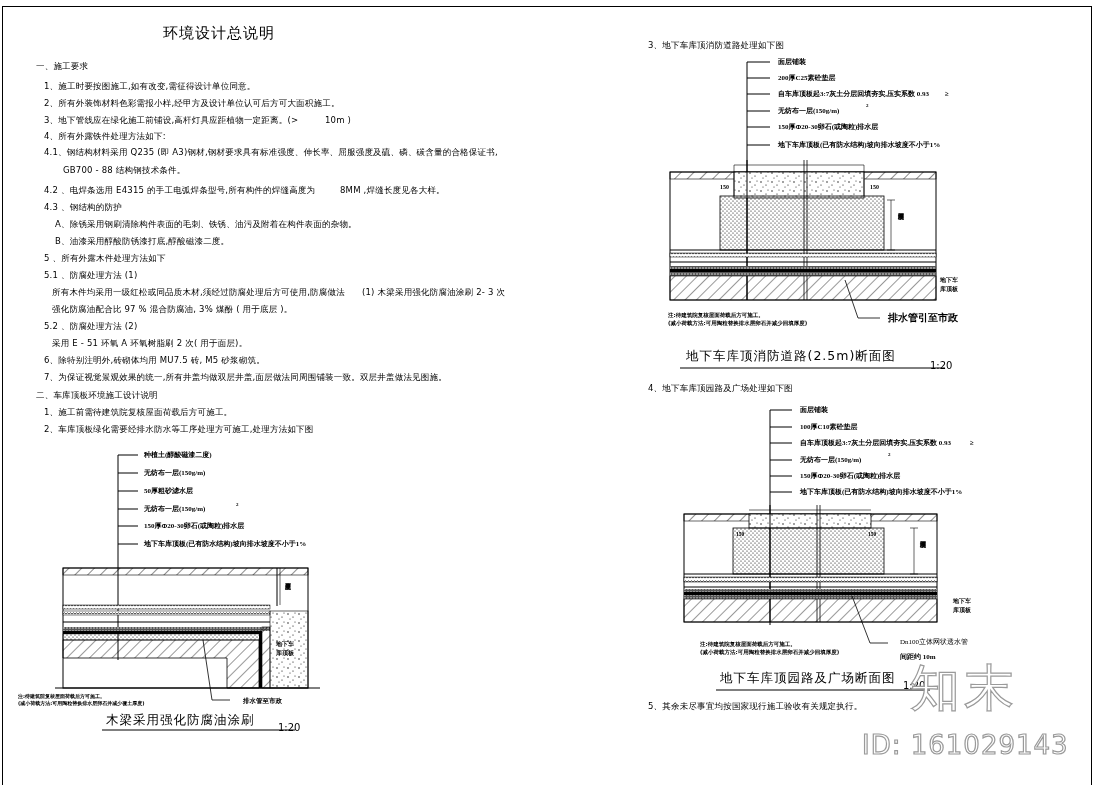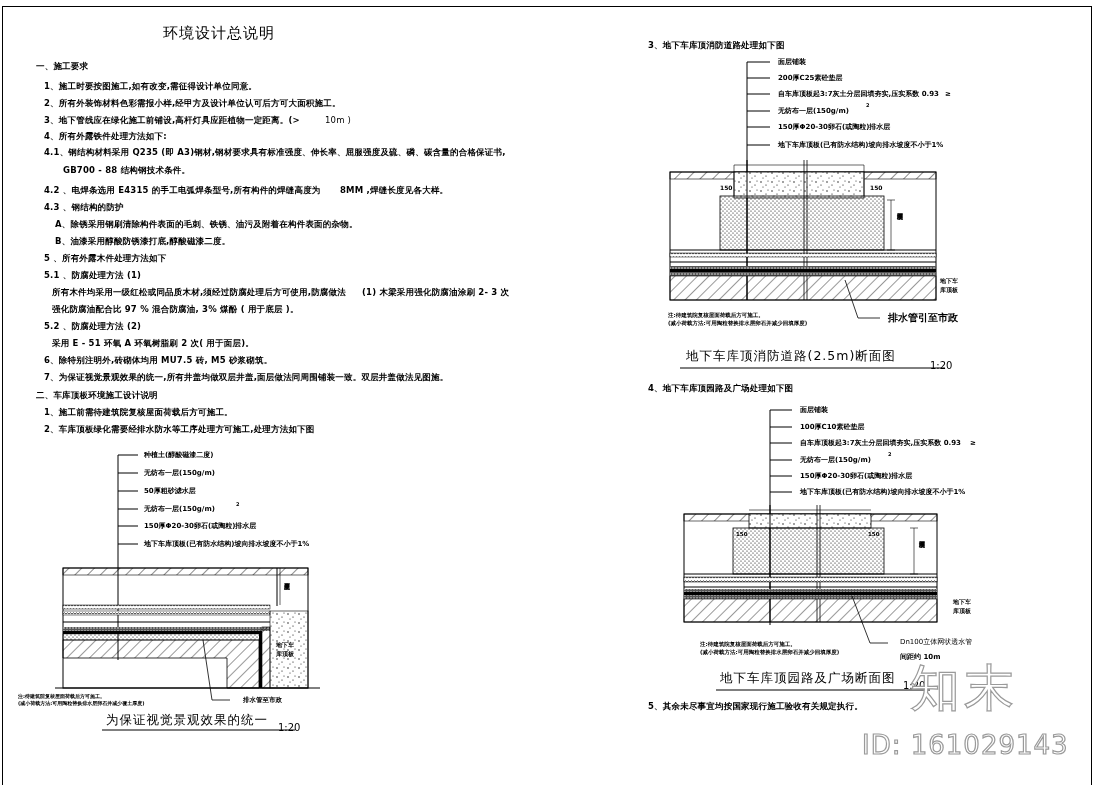--- a/index.html
+++ b/index.html
@@ -1,24 +1,24 @@
 <!DOCTYPE html>
 <html><head>
 <meta charset="utf-8">
 <style>
   html, body { margin:0; padding:0; background:#ffffff; }
   body { width:1104px; height:785px; position:relative; overflow:hidden;
          font-family:"DejaVu Sans", sans-serif; color:#000; }
   .frame { position:absolute; left:2px; top:6px; width:1090px; height:779px;
            border-left:1.5px solid #000; border-top:1.5px solid #000; border-right:1.5px solid #000; box-sizing:border-box; }
-  .t { position:absolute; white-space:nowrap; font-size:8.5px; line-height:10px; font-weight:bold; letter-spacing:0.2px; }
+  .t { position:absolute; white-space:nowrap; font-size:8.5px; line-height:10px; font-weight:normal; letter-spacing:0.2px; }
   .title { position:absolute; font-size:15px; font-weight:normal; letter-spacing:1px; }
   .cap { position:absolute; font-size:12.5px; letter-spacing:1px; font-weight:normal; }
   .scale { position:absolute; font-size:10px; }
-  .lbl { position:absolute; white-space:nowrap; font-size:7px; font-weight:bold; line-height:9px; }
+  .lbl { position:absolute; white-space:nowrap; font-size:7px; font-weight:bold; line-height:9px;font-family:Liberation Serif, serif; }
   .note { position:absolute; white-space:pre; font-size:6.5px; font-weight:bold; line-height:9px; }
   svg { position:absolute; overflow:visible; }
   .wm { position:absolute; color:#fff; -webkit-text-stroke:1.2px #9a9a9a; font-family:"DejaVu Sans", sans-serif; }
 </style>
 </head>
 <body>
 
 <svg width="0" height="0" style="position:absolute;left:0;top:0">
   <defs>
     <pattern id="hatch" width="8" height="8" patternUnits="userSpaceOnUse" patternTransform="rotate(45)">
@@ -121,21 +121,21 @@
 <div class="lbl" style="left:144px;top:487px;">50厚粗砂滤水层</div>
 <div class="lbl" style="left:144px;top:505px;">无纺布一层(150g/m)</div>
 <div class="lbl" style="left:236px;top:500px;font-size:5px;">2</div>
 <div class="lbl" style="left:144px;top:522px;">150厚Φ20-30卵石(或陶粒)排水层</div>
 <div class="lbl" style="left:144px;top:540px;">地下车库顶板(已有防水结构)坡向排水坡度不小于1%</div>
 <div class="lbl" style="left:283px;top:578px;font-size:6px;writing-mode:vertical-rl;">覆土厚度</div>
 <div class="lbl" style="left:276px;top:640px;font-size:6px;width:22px;white-space:normal;">地下车库顶板</div>
 <div class="lbl" style="left:243px;top:696px;font-size:6.5px;">排水管至市政</div>
 <div class="note" style="left:18px;top:693px;font-size:5px;line-height:7px;">注:待建筑院复核屋面荷载后方可施工。
 (减小荷载方法:可用陶粒替换排水层卵石并减少覆土厚度)</div>
-<div class="cap" style="left:106px;top:712px;">为保证视觉景观效果的统一</div>
+<div class="cap" style="left:106px;top:712px;">木梁采用强化防腐油涂刷</div>
 <div class="scale" style="left:278px;top:722px;">1:20</div>
 
 <div class="t" style="left:648px;top:40px;">3、地下车库顶消防道路处理如下图</div>
 
 <svg style="left:0;top:0" width="1104" height="785">
   <line x1="747" y1="62" x2="747" y2="300" stroke="#000"></line>
   <line x1="747" y1="62" x2="770" y2="62" stroke="#000"></line>
   <line x1="747" y1="78" x2="770" y2="78" stroke="#000"></line>
   <line x1="747" y1="94" x2="770" y2="94" stroke="#000"></line>
   <line x1="747" y1="111" x2="770" y2="111" stroke="#000"></line>

